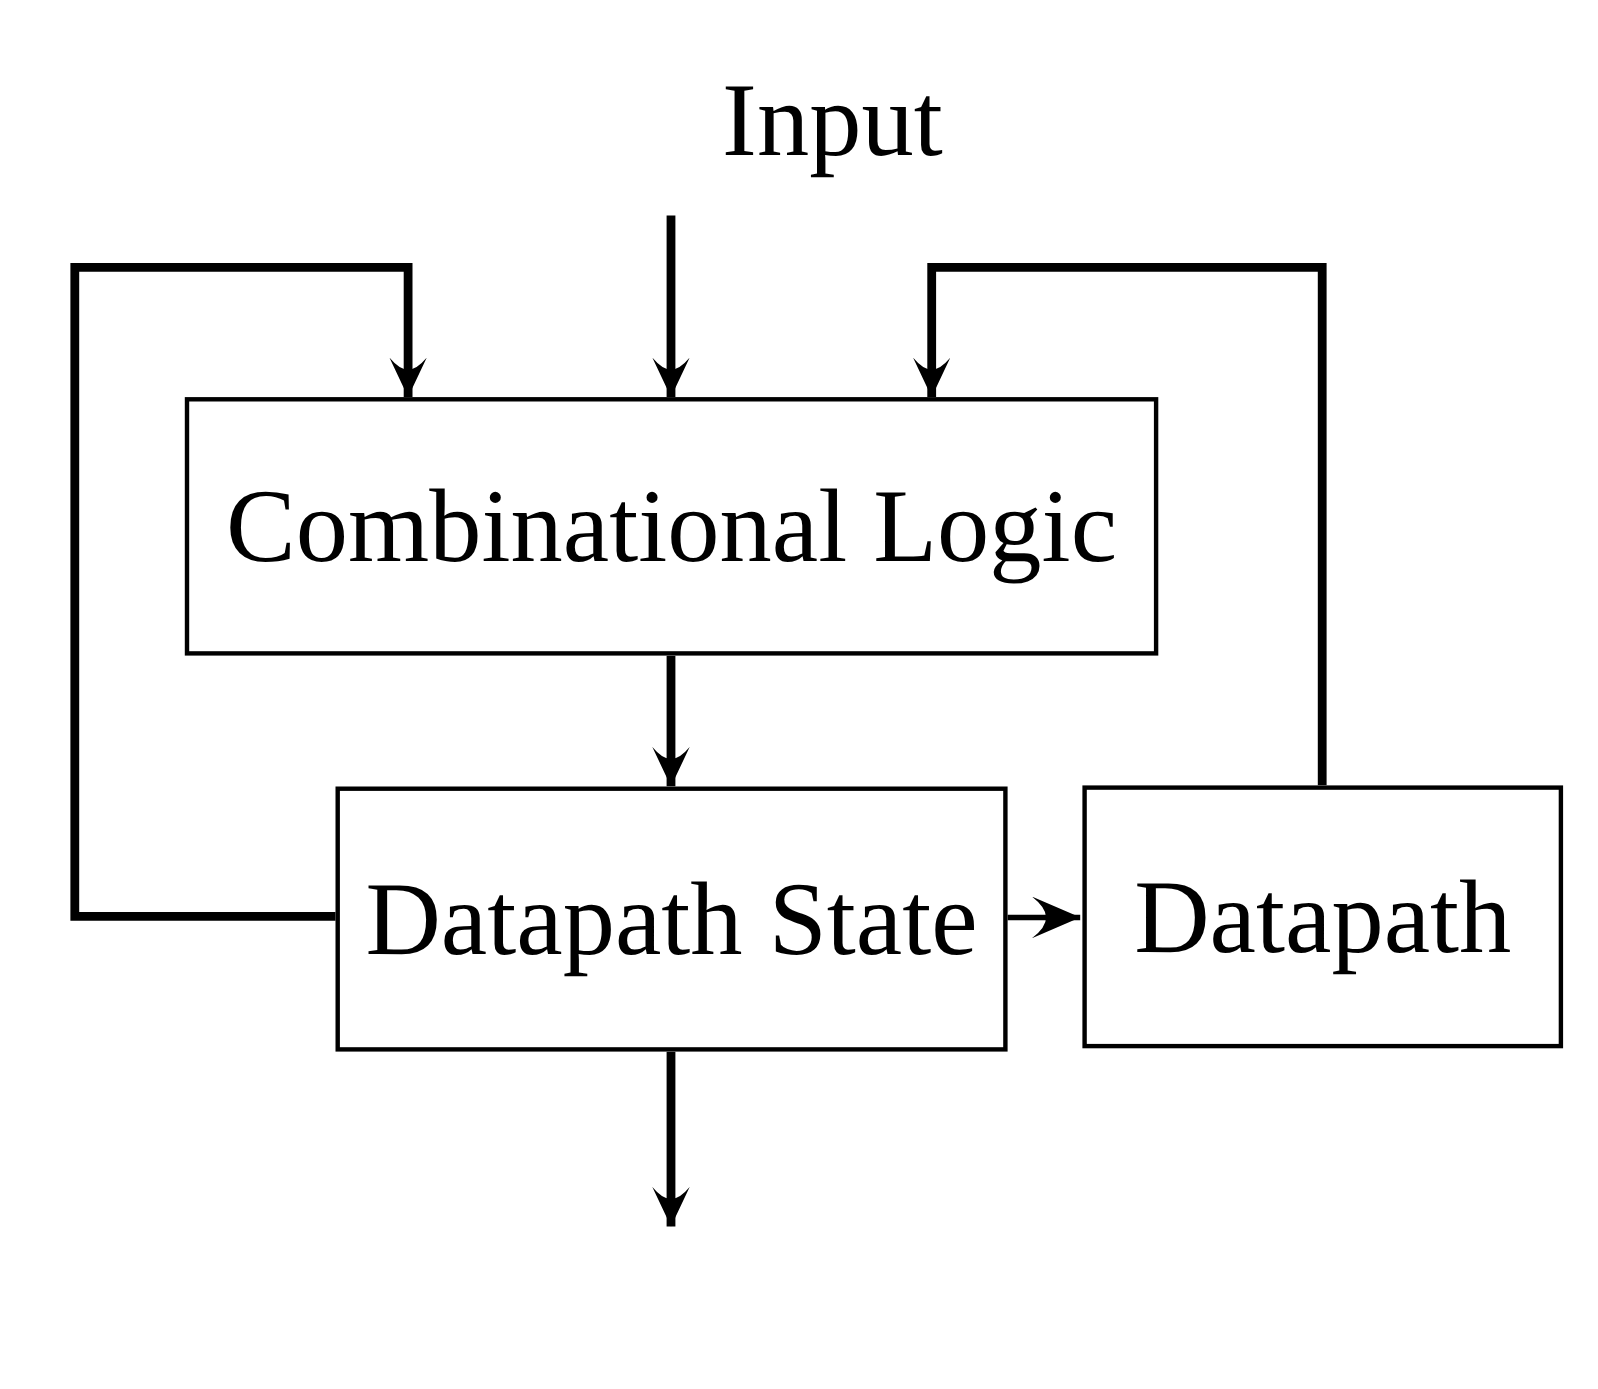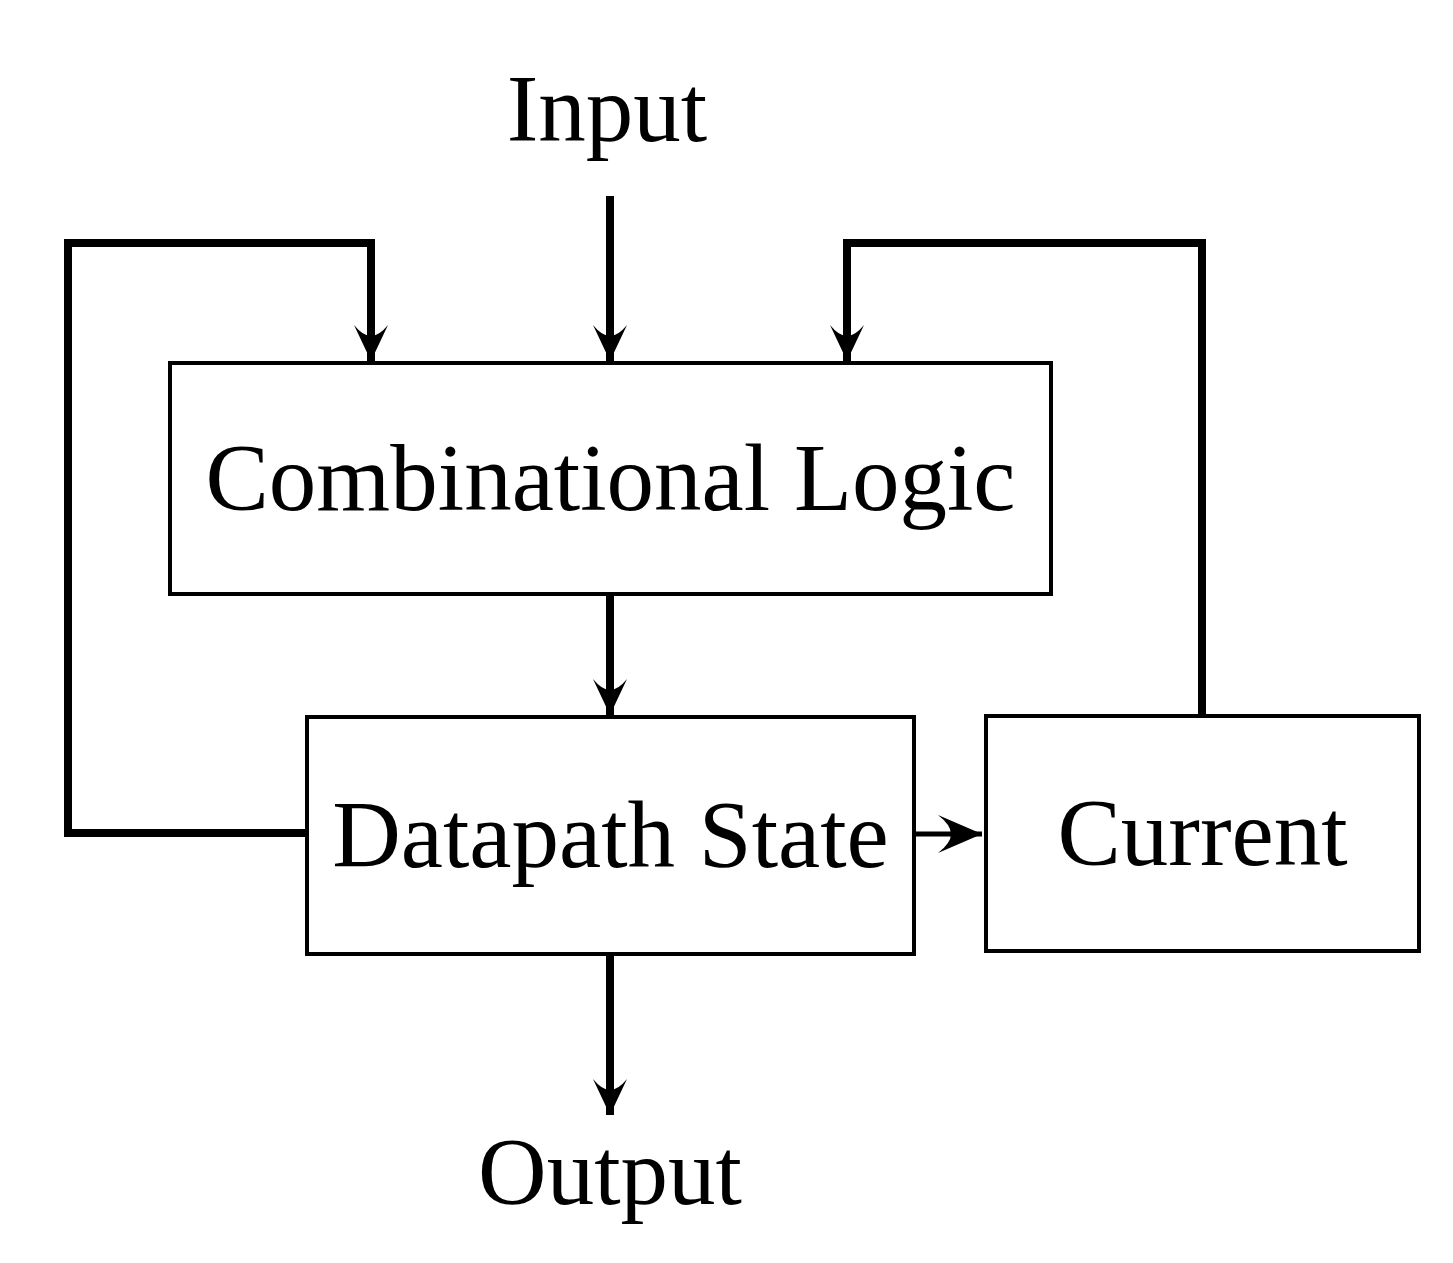--- a/index.html
+++ b/index.html
@@ -35,21 +35,21 @@
   }
   .node-box .box-label {
     font-size: 95px;
     line-height: 1;
     white-space: nowrap;
   }
   .free-label {
     position: absolute;
     font-size: 95px;
     line-height: 1;
-    text-align: center;
+    text-align: right;
     white-space: nowrap;
   }
   .box-combinational-logic { left: 168px; top: 361px; width: 885px; height: 235px; align-items: center; }
   .box-current-state      { left: 305px; top: 715px; width: 611px; height: 241px; }
   .box-datapath           { left: 984px; top: 714px; width: 437px; height: 239px; }
   .label-input  { left: 357px; top: 62px;   width: 500px; }
   .label-output { left: 360px; top: 1125px; width: 500px; }
 </style>
 </head>
 <body>
@@ -83,18 +83,17 @@
 
   <div class="node-box box-combinational-logic">
     <span class="box-label">Combinational Logic</span>
   </div>
 
   <div class="node-box box-current-state">
     <span class="box-label">Datapath State</span>
   </div>
 
   <div class="node-box box-datapath">
-    <span class="box-label">Current</span>
+    <span class="box-label">Datapath</span>
   </div>
 
-  <div class="free-label label-output">Output</div>
 
 </div>
 
 </body></html>

